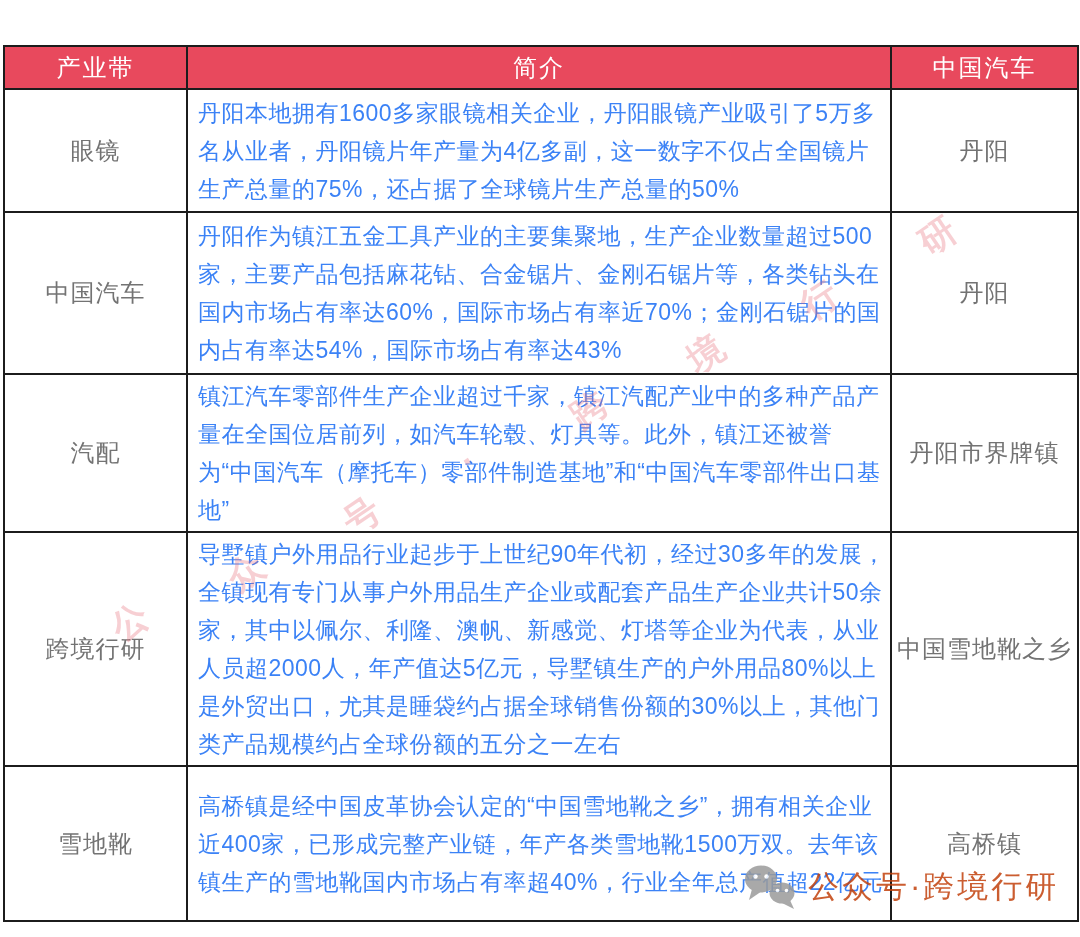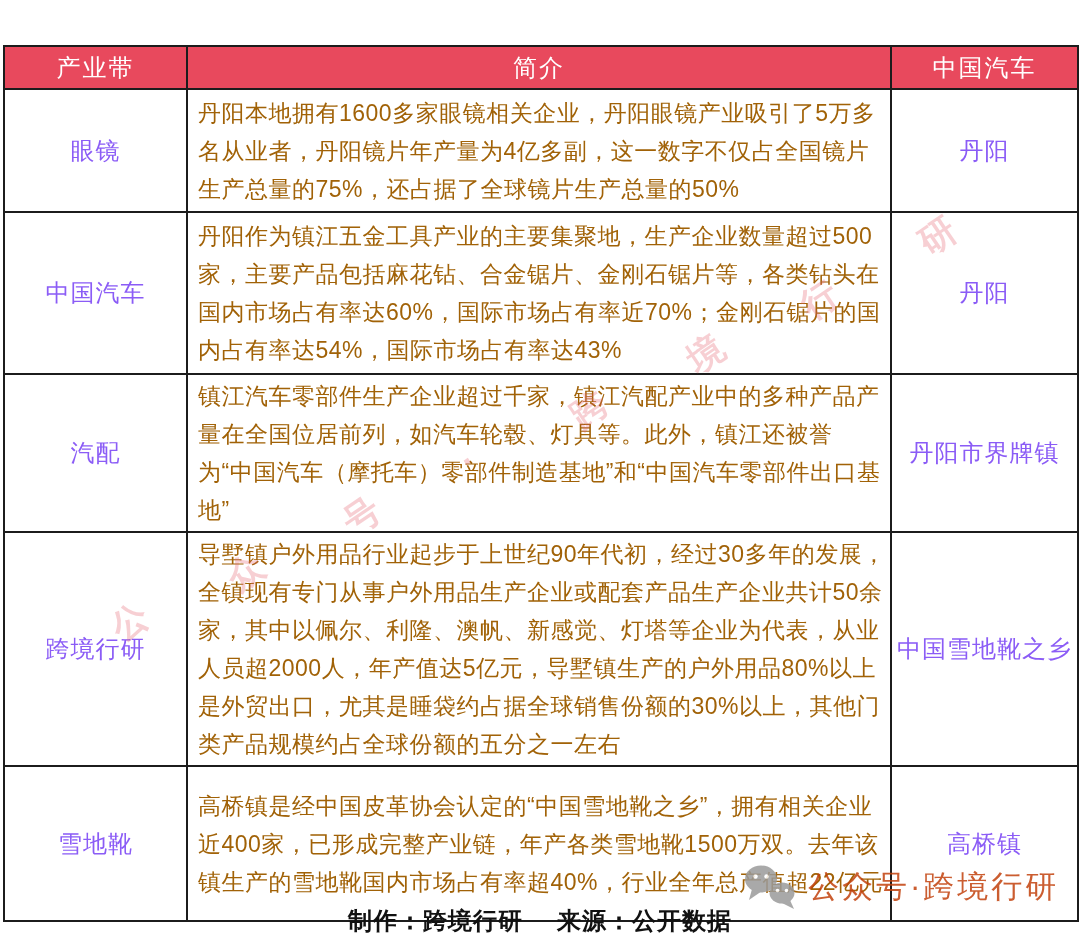--- a/index.html
+++ b/index.html
@@ -55,29 +55,29 @@
   }
   tr.hr1 { height: 123px; }
   tr.hr2 { height: 162px; }
   tr.hr3 { height: 147px; }
   tr.hr4 { height: 227px; }
   tr.hr5 { height: 155px; }
   td.industry, td.region {
     text-align: center;
     vertical-align: middle;
     font-size: 24px;
-    color: #8b5cf6;
+    color: #737373;
     letter-spacing: 1px;
   }
   td.desc {
     text-align: left;
     vertical-align: middle;
     font-size: 23px;
     line-height: 38px;
-    color: #a16207;
+    color: #3b82f6;
     padding: 2px 4px 2px 10px;
     letter-spacing: 0.5px;
   }
   .credits {
     position: absolute;
     top: 905px;
     left: 0;
     width: 100%;
     text-align: center;
     font-size: 24px;
@@ -165,23 +165,20 @@
         <td class="region">中国雪地靴之乡</td>
       </tr>
       <tr class="hr5">
         <td class="industry">雪地靴</td>
         <td class="desc">高桥镇是经中国皮革协会认定的“中国雪地靴之乡”，拥有相关企业近400家，已形成完整产业链，年产各类雪地靴1500万双。去年该镇生产的雪地靴国内市场占有率超40%，行业全年总产值超22亿元</td>
         <td class="region">高桥镇</td>
       </tr>
     </tbody>
   </table>
 
-  <div class="credits">
-    <span>制作：跨境行研</span><span class="gap"></span><span>来源：公开数据</span>
-  </div>
 
   <span class="wm-char wm0">公</span>
   <span class="wm-char wm1">众</span>
   <span class="wm-char wm2">号</span>
   <span class="wm-char wm3">·</span>
   <span class="wm-char wm4">跨</span>
   <span class="wm-char wm5">境</span>
   <span class="wm-char wm6">行</span>
   <span class="wm-char wm7">研</span>
 

